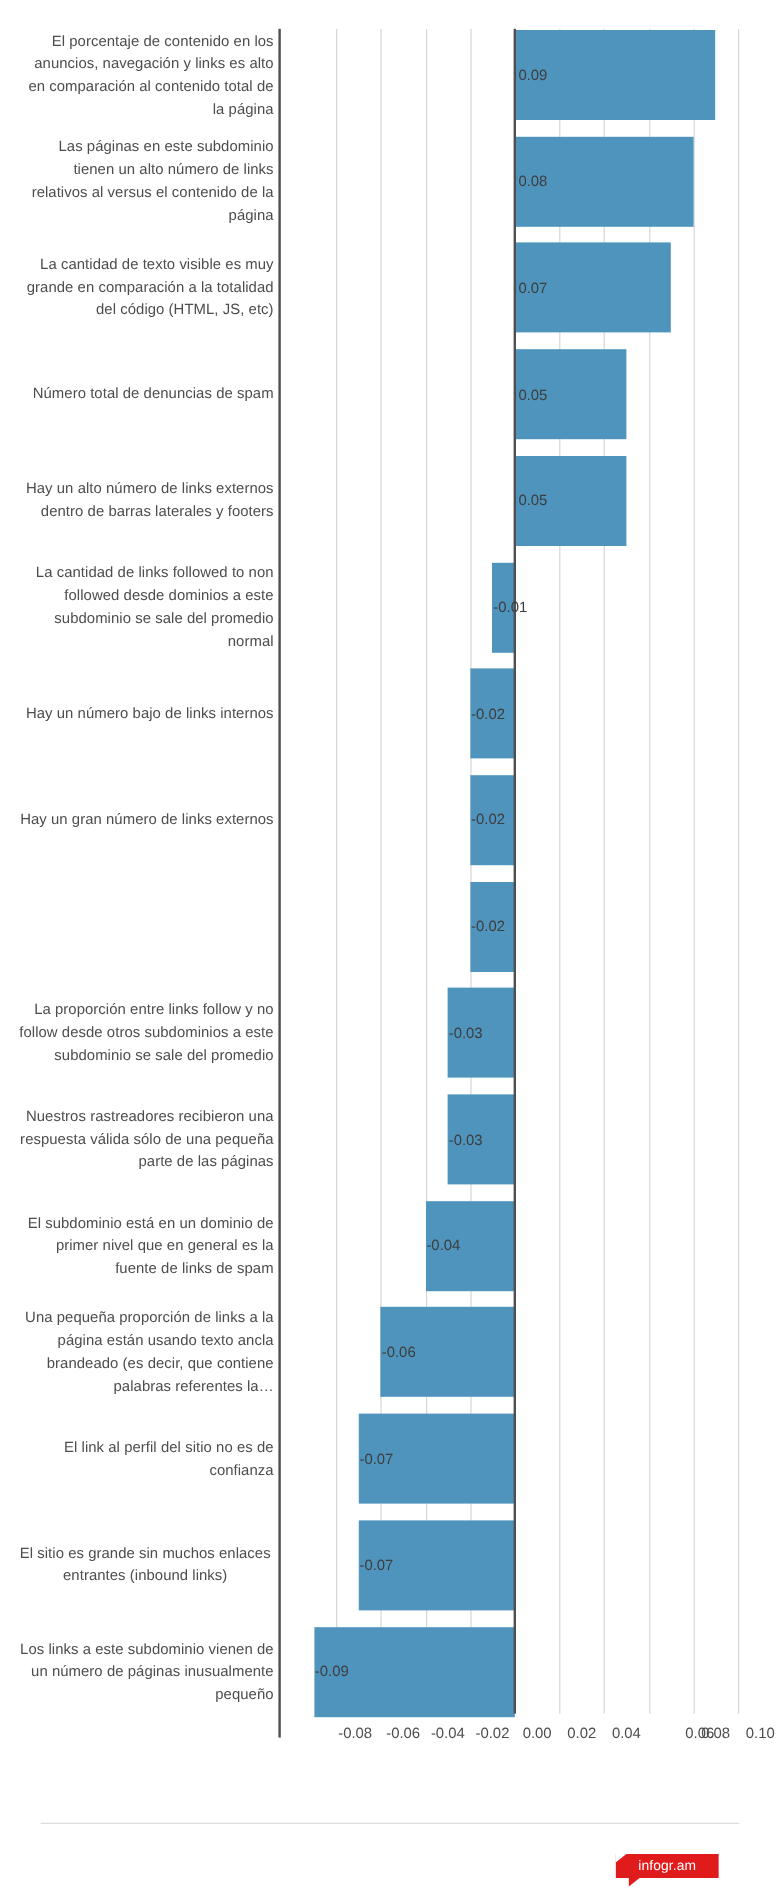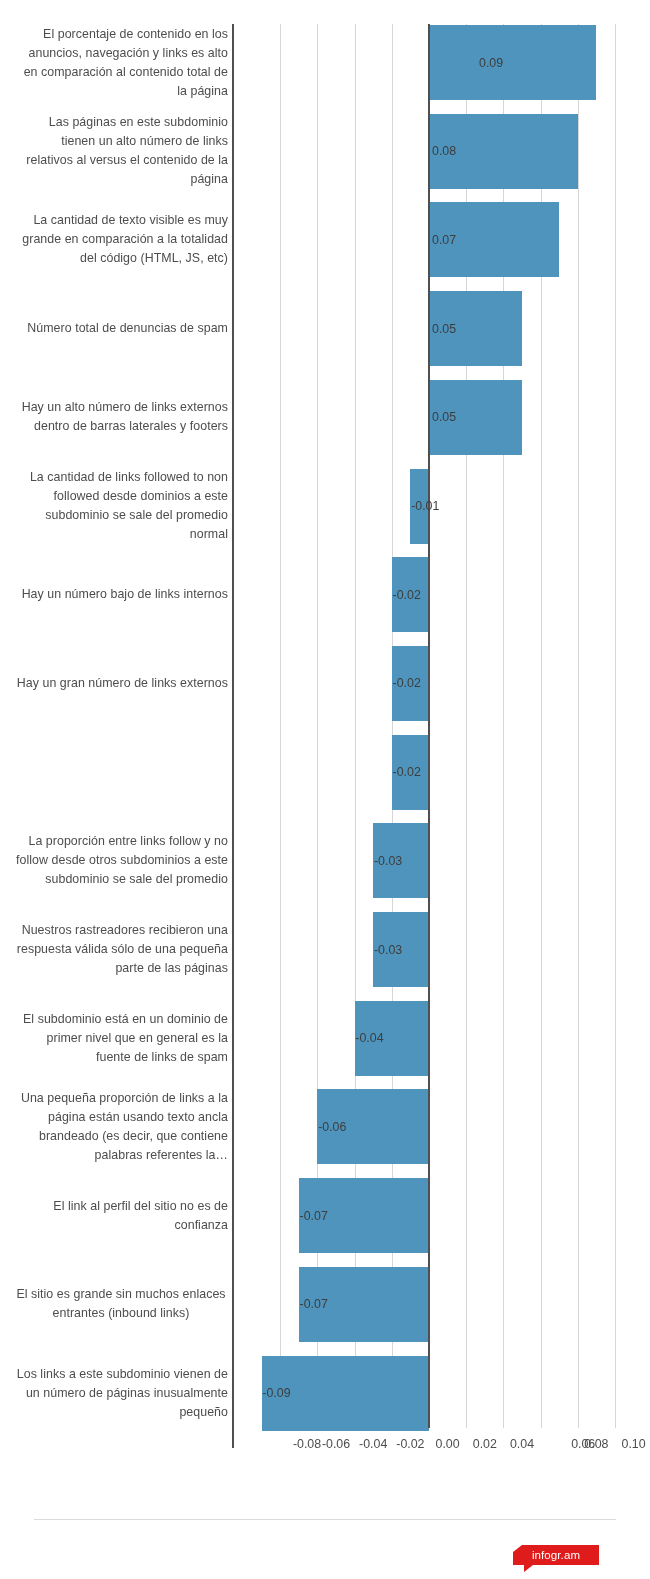--- a/index.html
+++ b/index.html
@@ -213,21 +213,21 @@
         <div class="gridline" style="left: 83.4px;"></div>
         <div class="gridline" style="left: 120.6px;"></div>
         <div class="gridline" style="left: 157.8px;"></div>
         <div class="gridline zero" style="left: 194px;"></div>
         <div class="gridline" style="left: 232.2px;"></div>
         <div class="gridline" style="left: 269.4px;"></div>
         <div class="gridline" style="left: 306.6px;"></div>
         <div class="gridline" style="left: 343.8px;"></div>
         <div class="gridline" style="left: 381px;"></div>
         <div class="bar" style="top: 1px; height: 75px; width: 167.4px; left: 195px;"></div>
-        <div class="bar-value pos" style="top: 31.5px; left: 198px; margin-left: 47px;">0.09</div>
+        <div class="bar-value pos" style="top: 31.5px; left: 198px;">0.09</div>
         <div class="bar" style="top: 89.7px; height: 75px; width: 148.8px; left: 195px;"></div>
         <div class="bar-value pos" style="top: 120.2px; left: 198px;">0.08</div>
         <div class="bar" style="top: 178.4px; height: 75px; width: 130.2px; left: 195px;"></div>
         <div class="bar-value pos" style="top: 208.9px; left: 198px;">0.07</div>
         <div class="bar" style="top: 267.1px; height: 75px; width: 93px; left: 195px;"></div>
         <div class="bar-value pos" style="top: 297.6px; left: 198px;">0.05</div>
         <div class="bar" style="top: 355.8px; height: 75px; width: 93px; left: 195px;"></div>
         <div class="bar-value pos" style="top: 386.3px; left: 198px;">0.05</div>
         <div class="bar" style="top: 444.5px; height: 75px; width: 18.6px; left: 176.4px;"></div>
         <div class="bar-value neg" style="top: 475px; left: 0px; width: 205.4px;">-0.01</div>
@@ -249,21 +249,21 @@
         <div class="bar-value neg" style="top: 1184.6px; left: 0px; width: 93.8px;">-0.07</div>
         <div class="bar" style="top: 1242.8px; height: 75px; width: 130.2px; left: 64.8px;"></div>
         <div class="bar-value neg" style="top: 1273.3px; left: 0px; width: 93.8px;">-0.07</div>
         <div class="bar" style="top: 1331.5px; height: 75px; width: 167.4px; left: 27.6px;"></div>
         <div class="bar-value neg" style="top: 1362px; left: 0px; width: 56.6px;">-0.09</div>
       </div>
 
   </div>
 
   <div class="xaxis">
-      <div class="tick-label" style="left: 53px;">-0.08</div>
+      <div class="tick-label" style="left: 42px;">-0.08</div>
       <div class="tick-label" style="left: 82px;">-0.06</div>
       <div class="tick-label" style="left: 119.2px;">-0.04</div>
       <div class="tick-label" style="left: 156.4px;">-0.02</div>
       <div class="tick-label" style="left: 193.6px;">0.00</div>
       <div class="tick-label" style="left: 230.8px;">0.02</div>
       <div class="tick-label" style="left: 268px; text-align: center;">0.04</div>
       <div class="tick-label" style="left: 305.2px; margin-left: 24px;">0.06</div>
       <div class="tick-label" style="left: 342.4px;">0.08</div>
       <div class="tick-label" style="left: 379.6px;">0.10</div>
     </div>

